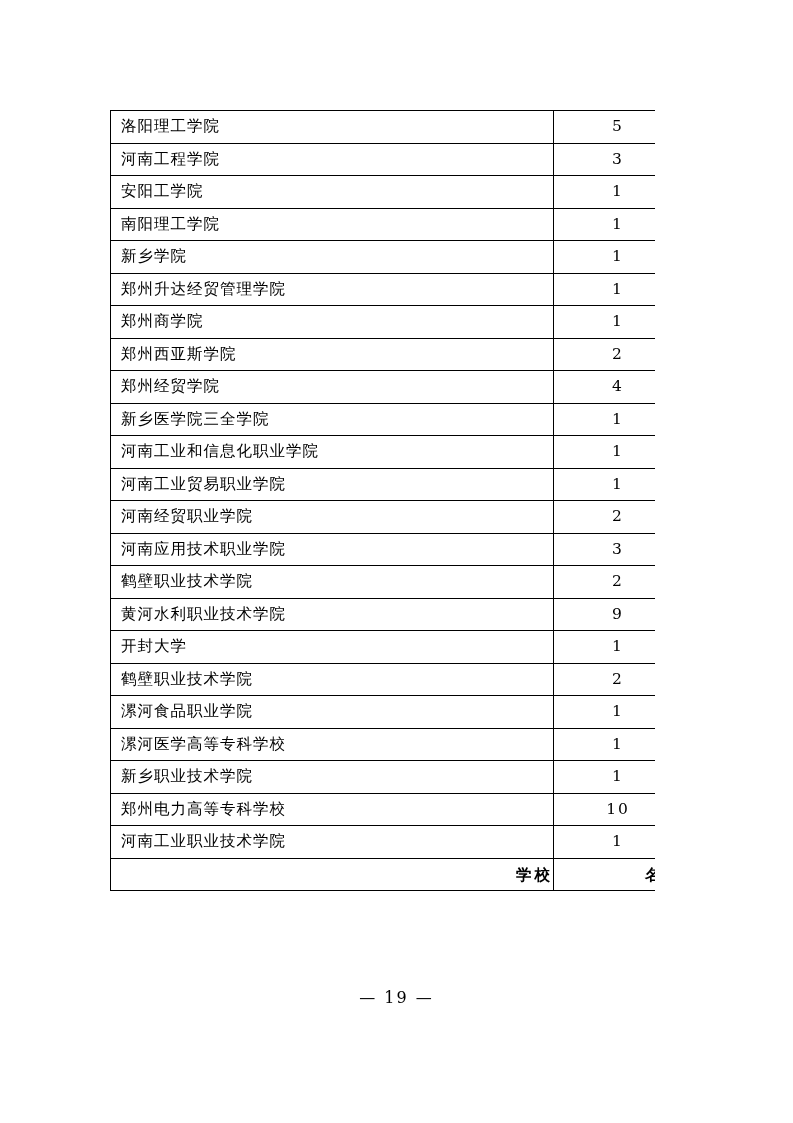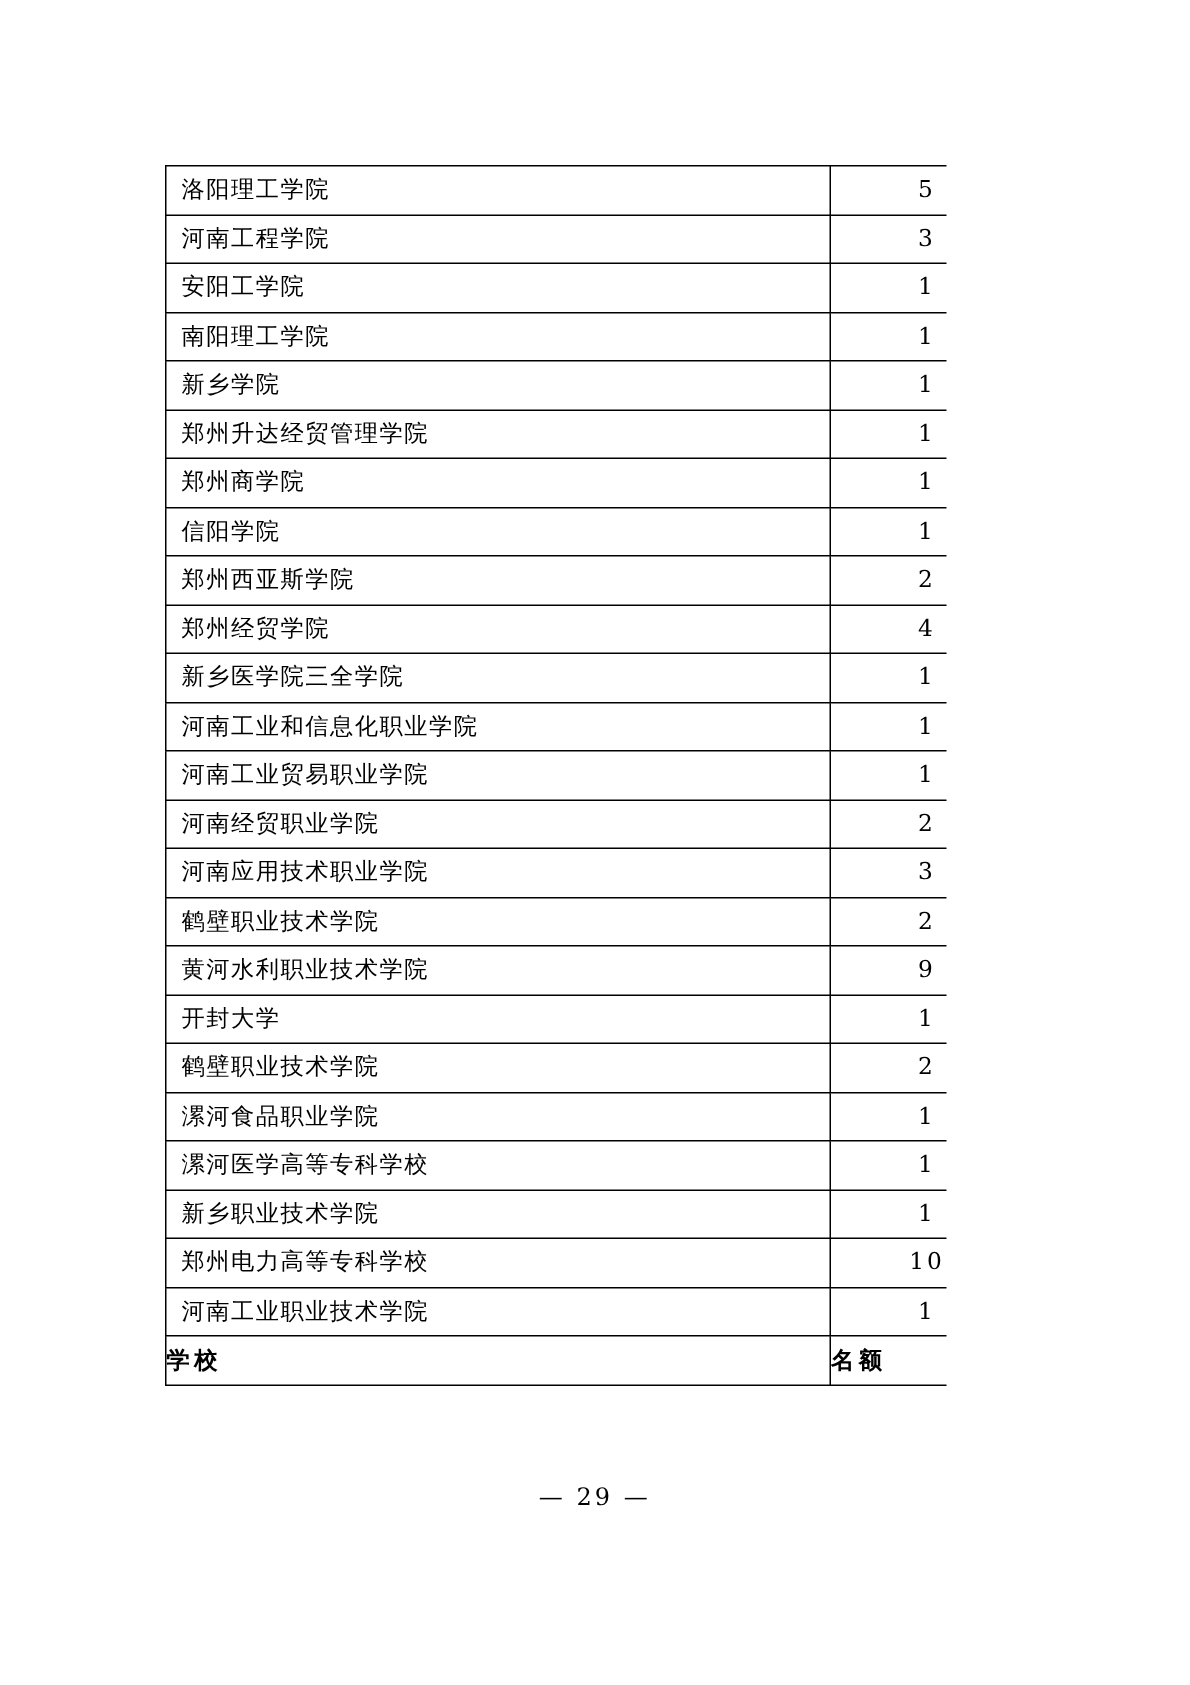--- a/index.html
+++ b/index.html
@@ -14,20 +14,21 @@
     font-family: "DejaVu Serif", "Liberation Serif", serif;
     color: #000000;
   }
   .page {
     position: absolute;
     left: 0;
     top: 0;
     width: 631px;
     height: 1123px;
     overflow: hidden;
+    padding-left: 24px;
   }
   .doc-table {
     position: absolute;
     left: 110px;
     top: 110px;
     width: 573px;
     border-collapse: collapse;
     table-layout: fixed;
   }
   .doc-table td {
@@ -39,21 +40,21 @@
     vertical-align: middle;
     letter-spacing: 1px;
   }
   .doc-table td.num {
     text-align: center;
     padding: 0;
     width: 128px;
     letter-spacing: 2px;
   }
   .doc-table tr.footer-row td {
-    text-align: left;
+    text-align: right;
     font-weight: bold;
     padding: 0;
     letter-spacing: 3px;
   }
   .page-number {
     position: absolute;
     left: 0;
     top: 988px;
     width: 793px;
     text-align: center;
@@ -87,24 +88,20 @@
       <tr>
         <td>新乡学院</td>
         <td class="num">1</td>
       </tr>
       <tr>
         <td>郑州升达经贸管理学院</td>
         <td class="num">1</td>
       </tr>
       <tr>
         <td>郑州商学院</td>
-        <td class="num">1</td>
-      </tr>
-      <tr>
-        <td>信阳学院</td>
         <td class="num">1</td>
       </tr>
       <tr>
         <td>郑州西亚斯学院</td>
         <td class="num">2</td>
       </tr>
       <tr>
         <td>郑州经贸学院</td>
         <td class="num">4</td>
       </tr>
@@ -164,15 +161,15 @@
         <td>河南工业职业技术学院</td>
         <td class="num">1</td>
       </tr>
       <tr class="footer-row">
         <td>学校</td>
         <td class="num">名额</td>
       </tr>
     </tbody>
   </table>
 
-  <div class="page-number">— 29 —</div>
+  <div class="page-number">— 19 —</div>
 
 </div>
 
 </body></html>

